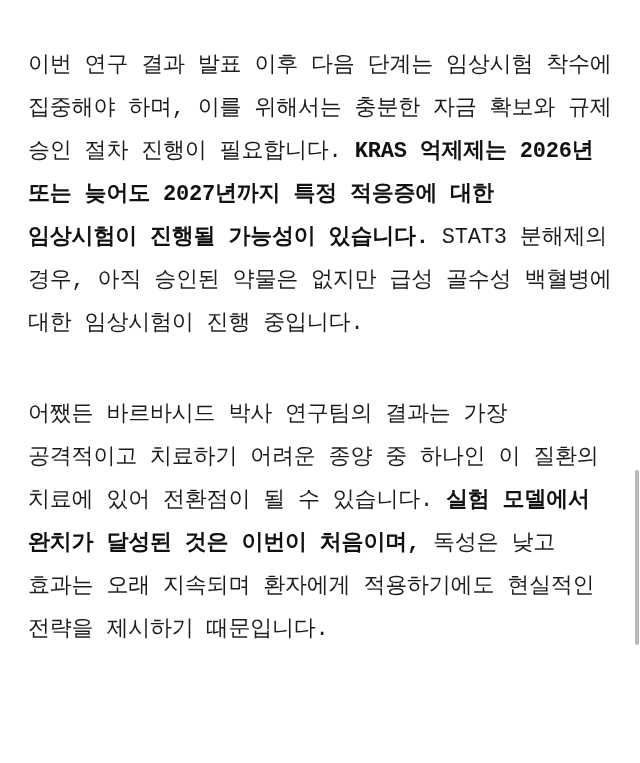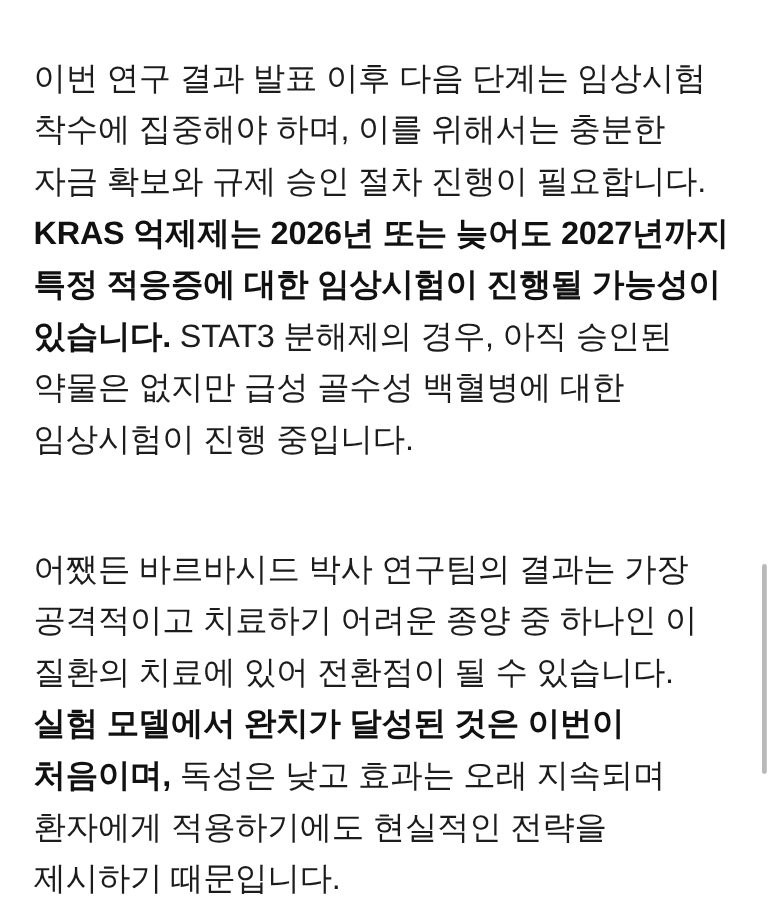--- a/index.html
+++ b/index.html
@@ -17,31 +17,32 @@
   }
   .page {
     position: relative;
     width: 640px;
     height: 763px;
     background: #ffffff;
     box-sizing: border-box;
     padding: 44px 28px 0 28px;
   }
   .article {
-    font-size: 27px;
+    font-size: 22px;
     line-height: 43px;
     letter-spacing: -0.2px;
     color: #1c1c1c;
     word-break: keep-all;
+    font-family: Liberation Mono, monospace;
   }
   .para {
     margin: 0;
   }
   .para + .para {
-    margin-top: 65px;
+    margin-top: 48px;
   }
   .b {
     font-weight: bold;
     color: #111111;
   }
   
   .scrollbar-track {
     position: absolute;
     top: 0;
     right: 0;

